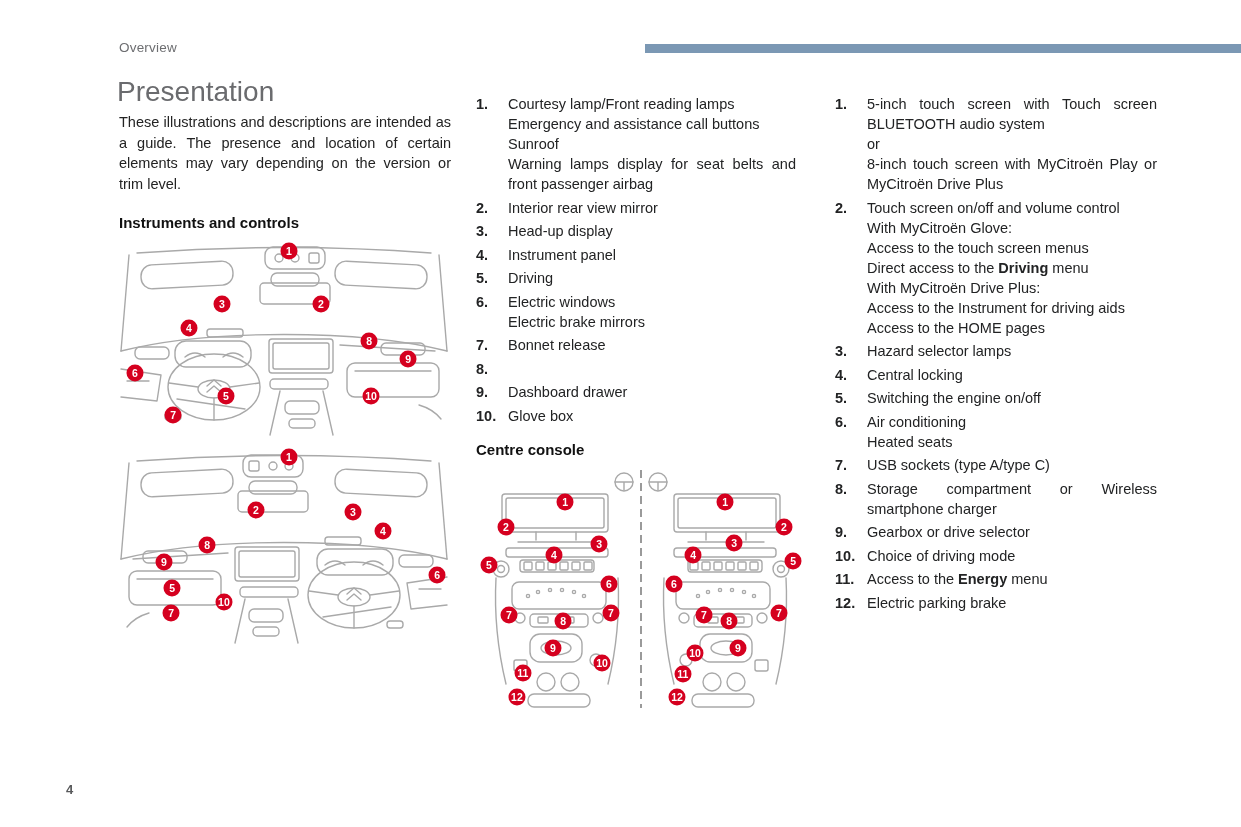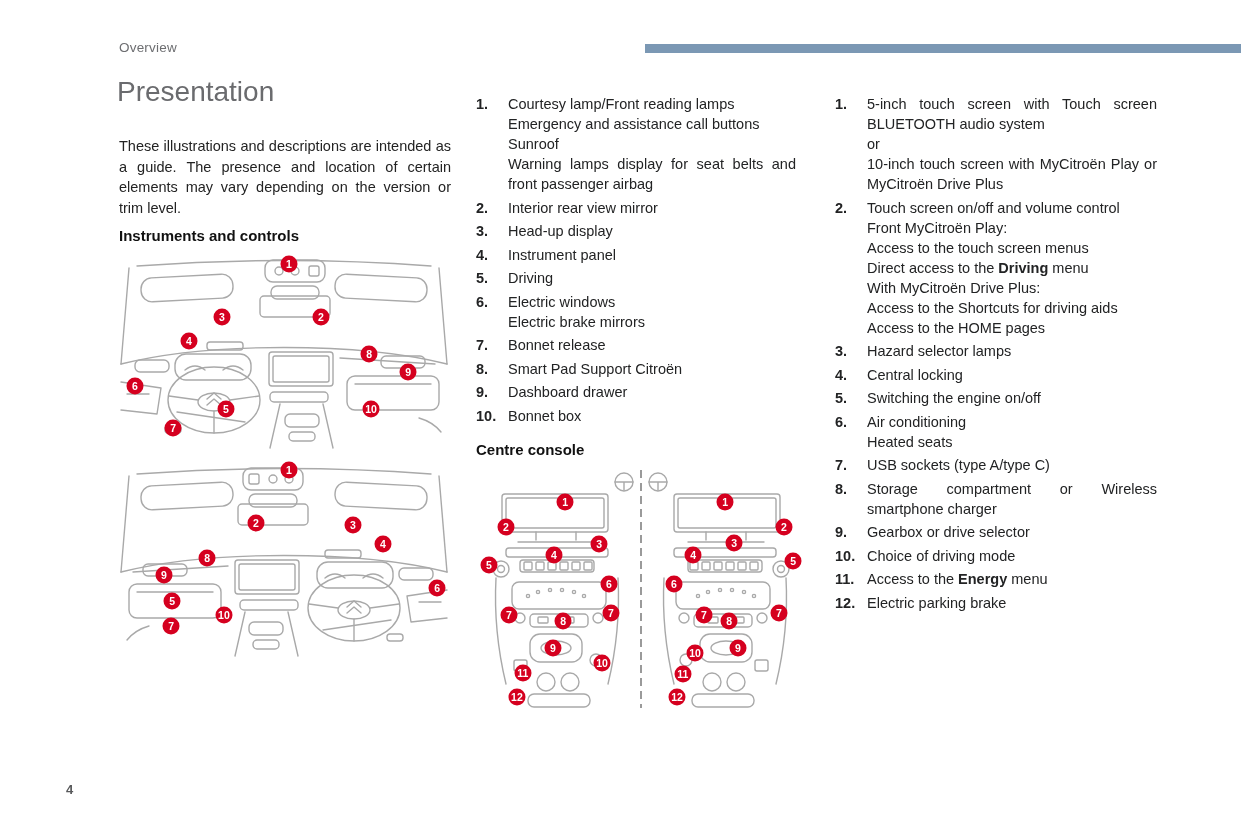--- a/index.html
+++ b/index.html
@@ -23,31 +23,31 @@
   .page-title {
     position: absolute; left: 117px; top: 76px;
     font-size: 28px; font-weight: 400; color: #6a6b6e;
   }
   .page-number {
     position: absolute; left: 66px; top: 782px;
     font-size: 13px; font-weight: 700; color: #58595b;
   }
 
   .col { position: absolute; }
-  .col-left  { left: 119px; top: 136px; width: 345px; }
+  .col-left  { left: 119px; top: 112px; width: 345px; }
   .col-mid   { left: 476px; top: 94px;  width: 320px; }
   .col-right { left: 835px; top: 94px;  width: 322px; }
 
   .intro {
     font-size: 14.5px; line-height: 20.5px; width: 332px;
     text-align: justify; color: #232323;
   }
   .section-heading {
     font-size: 15px; font-weight: 700; color: #111;
-    margin-top: 9px;
+    margin-top: 20px;
   }
 
   .diagram { position: relative; width: 330px; margin-top: 8px; }
   .diagram svg { display: block; width: 100%; height: 100%; }
   .diagram-dash { height: 200px; }
   .diagram-console { height: 245px; }
   .badge-layer { position: absolute; inset: 0; pointer-events: none; }
   .badge {
     position: absolute; width: 17px; height: 17px; border-radius: 50%;
     background: var(--badge, #d5001f); color: #fff;
@@ -242,34 +242,31 @@
           </div>
         </div>
         <div class="li-row">
           <span class="li-num">7.</span>
           <div class="li-body">
             <div class="li-line">Bonnet release</div>
           </div>
         </div>
         <div class="li-row">
           <span class="li-num">8.</span>
-          <div class="li-body">
-            <div class="li-line">Smart Pad Support Citroën</div>
-          </div>
         </div>
         <div class="li-row">
           <span class="li-num">9.</span>
           <div class="li-body">
             <div class="li-line">Dashboard drawer</div>
           </div>
         </div>
         <div class="li-row">
           <span class="li-num">10.</span>
           <div class="li-body">
-            <div class="li-line">Bonnet box</div>
+            <div class="li-line">Glove box</div>
           </div>
         </div>
       </div>
     <h2 class="section-heading console-heading">Centre console</h2>
 
     <div class="diagram diagram-console">
       <svg id="svg-console" viewBox="0 0 330 245">
 <g fill="none" stroke="#a9a9a9" stroke-width="1.4" stroke-linecap="round" stroke-linejoin="round">
   <circle cx="148" cy="16" r="9"></circle>
   <path d="M139,16 h18 M148,16 v8"></path>
@@ -381,32 +378,32 @@
     </div>
   </div>
 
   <div class="col col-right">
     <div class="num-list" id="list-console">
         <div class="li-row">
           <span class="li-num">1.</span>
           <div class="li-body">
             <div class="li-line">5-inch touch screen with Touch screen BLUETOOTH audio system</div>
             <div class="li-line">or</div>
-            <div class="li-line">10-inch touch screen with MyCitroën Play or MyCitroën Drive Plus</div>
+            <div class="li-line">8-inch touch screen with MyCitroën Play or MyCitroën Drive Plus</div>
           </div>
         </div>
         <div class="li-row">
           <span class="li-num">2.</span>
           <div class="li-body">
             <div class="li-line">Touch screen on/off and volume control</div>
-            <div class="li-line">Front MyCitroën Play:</div>
+            <div class="li-line">With MyCitroën Glove:</div>
             <div class="li-line">Access to the touch screen menus</div>
             <div class="li-line"><span>Direct access to the </span><span class="b">Driving</span><span> menu</span></div>
             <div class="li-line">With MyCitroën Drive Plus:</div>
-            <div class="li-line">Access to the Shortcuts for driving aids</div>
+            <div class="li-line">Access to the Instrument for driving aids</div>
             <div class="li-line">Access to the HOME pages</div>
           </div>
         </div>
         <div class="li-row">
           <span class="li-num">3.</span>
           <div class="li-body">
             <div class="li-line">Hazard selector lamps</div>
           </div>
         </div>
         <div class="li-row">

